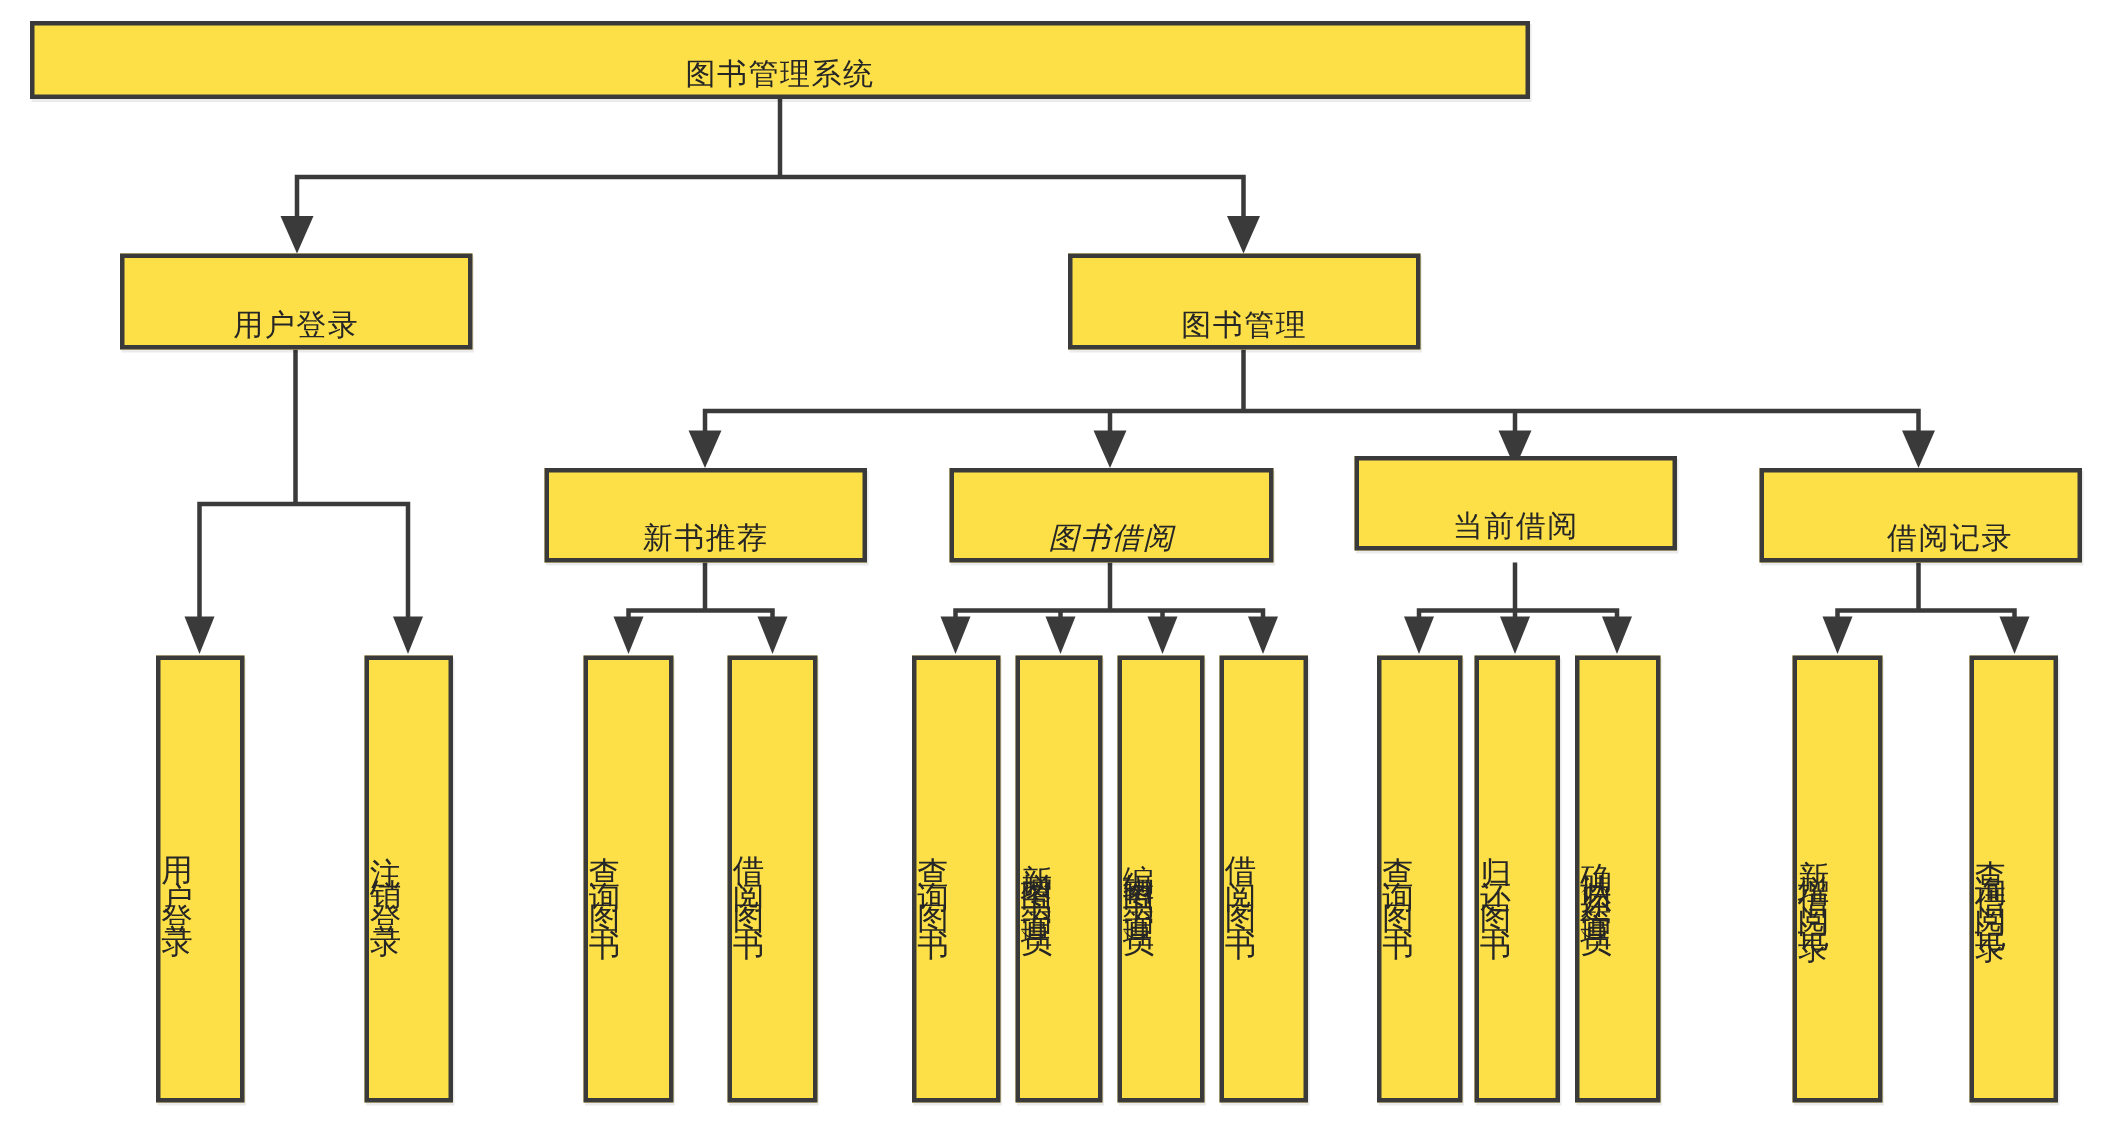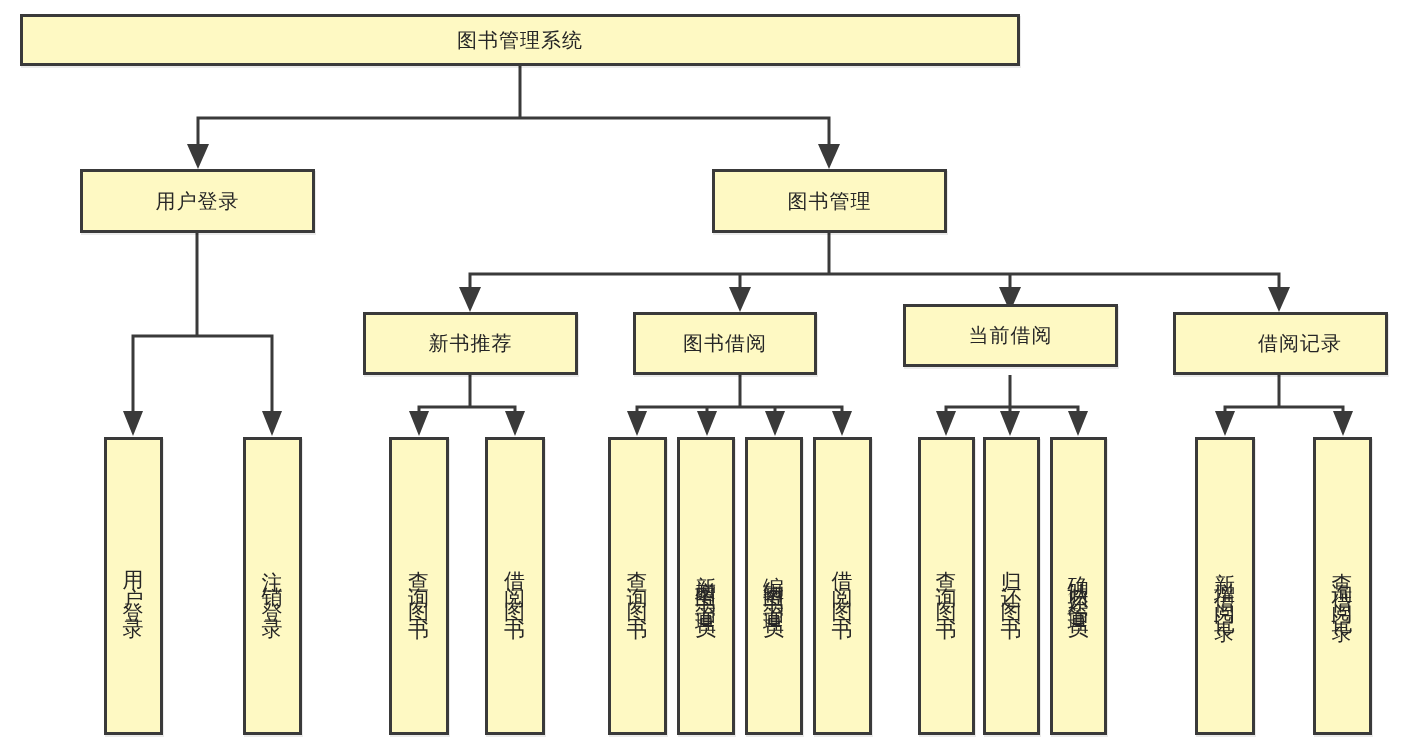--- a/index.html
+++ b/index.html
@@ -9,22 +9,22 @@
     background:var(--background,#ffffff);
     font-family:"Liberation Sans","DejaVu Sans",sans-serif;
     overflow:hidden;
   }
   .wires{position:absolute;left:0;top:0;z-index:0;}
   .wires path{stroke:var(--line,#3a3a3a);stroke-width:3;fill:none;stroke-linejoin:miter;}
   .wires polygon{fill:var(--line,#3a3a3a);stroke:none;}
   .box{
     position:absolute;z-index:1;box-sizing:border-box;
     border:3px solid var(--line,#3a3a3a);
-    background:#fef9c3;color:var(--text,#262626);
-    display:flex;align-items:center;justify-content:center;
+    background:#fde047;color:var(--text,#262626);
+    display:flex;align-items:flex-end;justify-content:center;
     box-shadow:1px 2px 0 rgba(0,0,0,0.08);
   }
   .h{font-size:20px;letter-spacing:1px;}
   .v{
     writing-mode:vertical-rl;text-orientation:mixed;
     font-size:21px;line-height:1;letter-spacing:16px;
   }
   .v.mid{letter-spacing:10px;}
   .v.tight{letter-spacing:6px;}
   .watermark{
@@ -87,21 +87,21 @@
   <div class="box h" style="left:80px;top:169px;width:235px;height:64px;">
     <span>用户登录</span>
   </div>
   <div class="box h" style="left:363px;top:312px;width:215px;height:63px;">
     <span>新书推荐</span>
   </div>
 
   <div class="box h" style="left:712px;top:169px;width:235px;height:64px;">
     <span>图书管理</span>
   </div>
-  <div class="box h" style="left:633px;top:312px;width:184px;height:63px;">
+  <div class="box h" style="left:633px;top:312px;width:216px;height:63px;font-style:italic;">
     <span>图书借阅</span>
   </div>
   <div class="box h" style="left:903px;top:304px;width:215px;height:63px;">
     <span>当前借阅</span>
   </div>
   <div class="box h" style="left:1173px;top:312px;width:215px;height:63px;padding-left:39px;">
     <span>借阅记录</span>
   </div>
 
   <div class="box v" style="left:104px;top:437px;width:59px;height:298px;">

